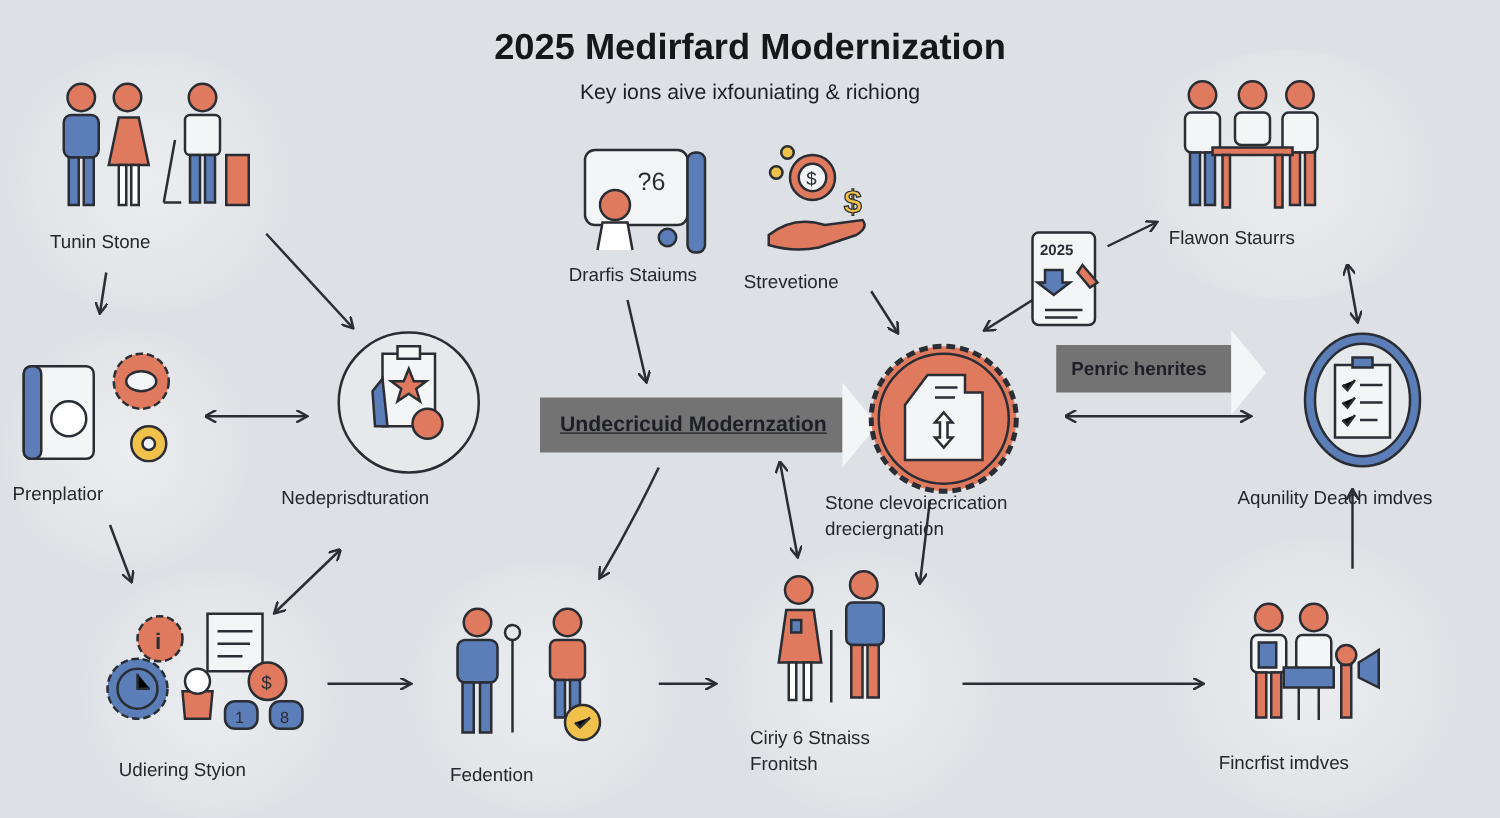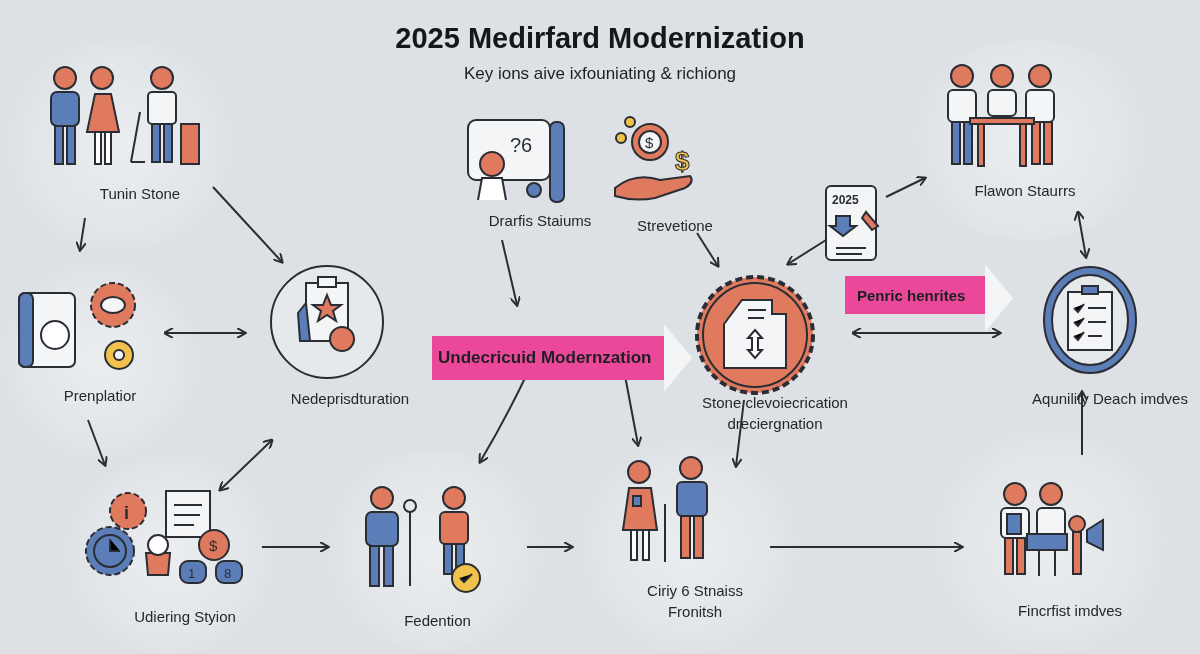--- a/index.html
+++ b/index.html
@@ -1,22 +1,22 @@
 <!DOCTYPE html>
 <html><head>
 <meta charset="utf-8">
 <style>
   html, body { margin:0; padding:0; }
   body { width:1200px; height:654px; background:#dde0e4; font-family:"Liberation Sans", sans-serif; position:relative; overflow:hidden; color:#1d1f24; }
   .glow { position:absolute; border-radius:50%; background:radial-gradient(circle, rgba(236,238,241,0.95) 0%, rgba(230,233,236,0.6) 55%, rgba(221,224,228,0) 72%); }
   .title { position:absolute; left:0; width:1200px; top:22px; text-align:center; font-size:29px; font-weight:bold; color:#15171b; }
   .subtitle { position:absolute; left:0; width:1200px; top:64px; text-align:center; font-size:17px; color:#1d1f24; }
-  .label { position:absolute; text-align:center; font-size:15px; color:#24272c; line-height:21px;margin-left:20px; }
+  .label { position:absolute; font-size:15px; color:#24272c; line-height:21px; }
   .icon { position:absolute; }
-  .banner { position:absolute; background:#ec4899; display:flex; align-items:center; font-size:17px; font-weight:bold; color:#1d1f24; }
+  .banner { position:absolute; background:#737373; display:flex; align-items:center; font-size:17px; font-weight:bold; color:#1d1f24; }
   .banner::after { content:""; position:absolute; right:-28px; top:-12px; border-top:34px solid transparent; border-bottom:34px solid transparent; border-left:28px solid #f4f5f6; }
   svg.arrows { position:absolute; left:0; top:0; }
 </style>
 </head>
 <body>
 
 <div class="glow" style="left:0;top:40px;width:240px;height:210px;"></div>
 <div class="glow" style="left:900px;top:40px;width:260px;height:200px;"></div>
 <div class="glow" style="left:0;top:260px;width:200px;height:200px;"></div>
 <div class="glow" style="left:60px;top:455px;width:220px;height:200px;"></div>
@@ -154,21 +154,21 @@
       <rect x="50" y="14" width="18" height="10" fill="#f4f5f6"></rect>
     <path d="M59,32 L63,42 L73,42 L65,48 L68,58 L59,52 L50,58 L53,48 L45,42 L55,42 Z" fill="#e07a5f"></path>
     <path d="M30,50 L38,40 L42,78 L32,78 Z" fill="#5b7db8"></path>
     <circle cx="74" cy="76" r="12" fill="#e07a5f"></circle>
   </g>
 </svg>
 <div class="label" style="left:225px;top:388px;width:210px;">
   <div>Nedeprisdturation</div>
 </div>
 
-<div class="banner" style="left:432px;top:336px;width:226px;height:44px;padding-left:6px;">
+<div class="banner" style="left:432px;top:318px;width:226px;height:44px;padding-left:16px;text-decoration:underline;">
   <span>Undecricuid Modernzation</span>
 </div>
 
 <svg class="icon" style="left:690px;top:270px;" width="130" height="130" viewBox="0 0 130 130">
   <g stroke="#2a2d33" stroke-width="2">
     <circle cx="65" cy="65" r="58" fill="#e07a5f" stroke-dasharray="7 4" stroke-width="4"></circle>
     <circle cx="65" cy="65" r="52" fill="#e07a5f"></circle>
     <path d="M34,54 L52,30 L82,30 L82,44 L96,44 L96,98 L34,98 Z" fill="#f4f5f6"></path>
     <line x1="58" y1="40" x2="76" y2="40"></line>
       <line x1="58" y1="48" x2="74" y2="48"></line>

